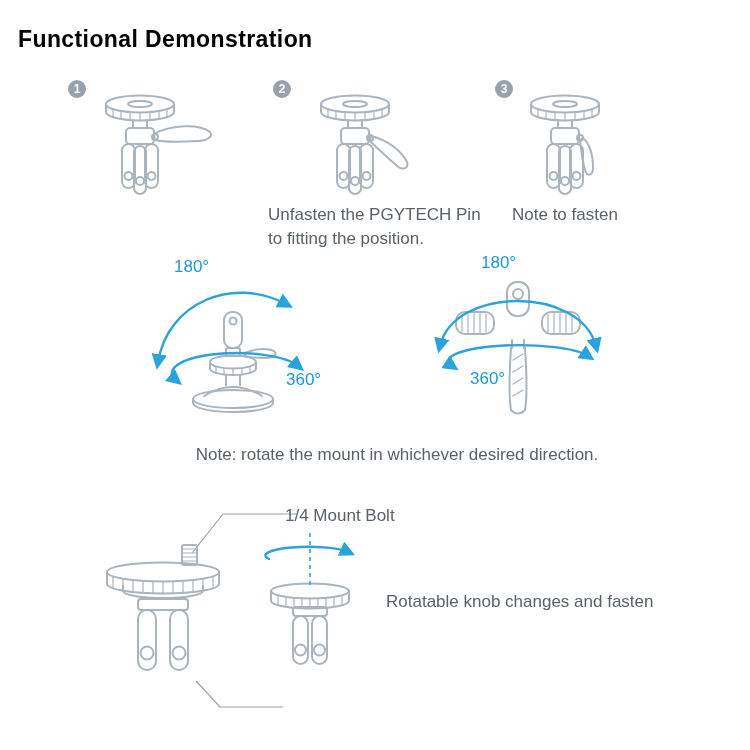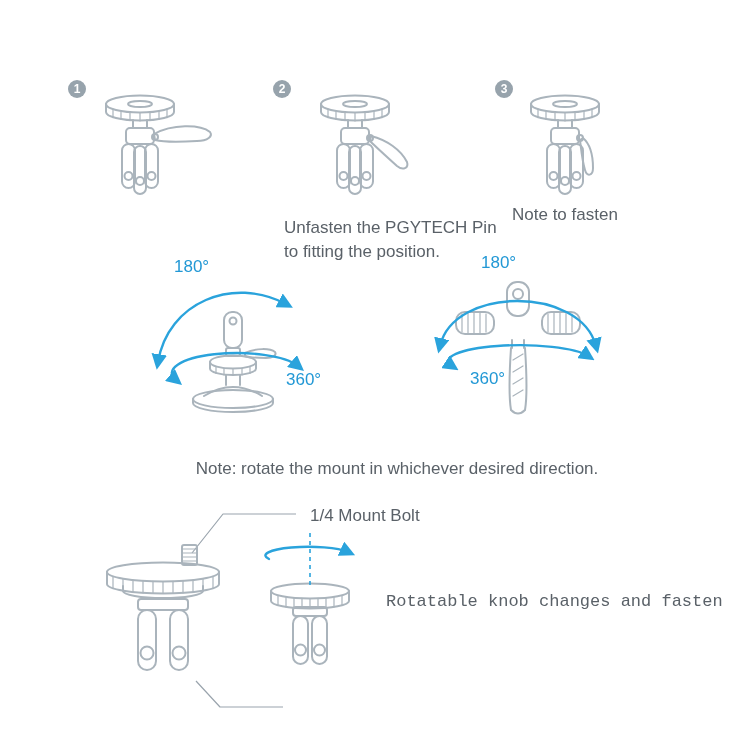--- a/index.html
+++ b/index.html
@@ -24,20 +24,21 @@
 <div class="page">
 
   <svg width="0" height="0" style="position:absolute" aria-hidden="true">
     <defs>
       <marker id="ah" viewBox="0 0 10 10" refX="5" refY="5" markerWidth="6.5" markerHeight="6.5" orient="auto-start-reverse">
         <path d="M0 0 L10 5 L0 10 Z" fill="#2aa3dc"></path>
       </marker>
     </defs>
   </svg>
 
+  <div class="abs title" style="left:18px; top:26px;">Functional Demonstration</div>
 
   <div class="abs badge" style="left:68px; top:80px;">1</div>
   <div class="abs badge" style="left:273px; top:80px;">2</div>
   <div class="abs badge" style="left:495px; top:80px;">3</div>
 
   <svg class="abs" style="left:80px; top:88px;" width="150" height="120" viewBox="0 0 150 120">
     <g class="ln">
       <ellipse cx="60" cy="16" rx="34" ry="8.5"></ellipse>
       <path d="M26 16 v8 a34 8.5 0 0 0 68 0 v-8"></path>
       <ellipse cx="60" cy="16" rx="12" ry="3"></ellipse>
@@ -98,21 +99,21 @@
       <circle cx="71.5" cy="88" r="4"></circle>
       <rect x="54" y="58" width="12" height="48" rx="6"></rect>
       <circle cx="60" cy="93" r="4"></circle>
     </g>
     <g class="ln">
       <path d="M78 50 C 85 56 88 68 88 80 C 88 88 82 89 80 82 C 77 72 76 60 75 52 Z"></path>
       <circle cx="75" cy="50" r="3"></circle>
     </g>
   </svg>
 
-  <div class="abs cap" style="left:284px; top:203px;margin-top:13px;">
+  <div class="abs cap" style="left:268px; top:203px;">
     <div>Unfasten the PGYTECH Pin</div>
     <div>to fitting the position.</div>
   </div>
   <div class="abs cap" style="left:512px; top:203px;">Note to fasten</div>
 
   <svg class="abs" style="left:128px; top:250px;" width="220" height="188" viewBox="0 0 220 188">
     <g class="ln">
       <rect x="96" y="62" width="18" height="36" rx="8"></rect>
       <circle cx="105" cy="71" r="3.5"></circle>
       <rect x="98" y="98" width="14" height="8" rx="2"></rect>
@@ -140,21 +141,21 @@
       <path d="M100 92 v8 M112 92 v8"></path>
       <path d="M99 100 C 97 130 97 150 99 162 M113 100 C 115 130 115 150 113 162 M99 162 q7 7 14 0"></path>
     </g>
     <path class="thin" d="M50 66 v18 M56 65 v20 M62 64.5 v21 M68 65 v20 M74 66 v18 M136 66 v18 M142 65 v20 M148 64.5 v21 M154 65 v20 M160 66 v18 M101 112 l10 -6 M101 124 l10 -6 M101 136 l10 -6 M101 148 l10 -6"></path>
     <path class="blue" marker-start="url(#ah)" marker-end="url(#ah)" d="M28 98 C 42 38 168 38 184 98"></path>
     <path class="blue" marker-start="url(#ah)" marker-end="url(#ah)" d="M40 118 A 68 15 0 1 1 176 108"></path>
   </svg>
   <div class="abs deg" style="left:481px; top:253px;">180°</div>
   <div class="abs deg" style="left:470px; top:369px;">360°</div>
 
-  <div class="abs note" style="left:0; top:459px;padding-left:44px;">Note: rotate the mount in whichever desired direction.</div>
+  <div class="abs note" style="left:0; top:445px;padding-left:44px;">Note: rotate the mount in whichever desired direction.</div>
 
   <svg class="abs" style="left:80px; top:495px;" width="360" height="250" viewBox="0 0 360 250">
 
     <path class="call" d="M216 19 H143 L112 58"></path>
     <path class="call" d="M203 212 H140 L116 186"></path>
 
     <g class="ln">
       <rect x="102" y="50" width="15" height="20" rx="2"></rect>
     </g>
     <path class="thin" d="M103 54 h13 M103 58 h13 M103 62 h13 M103 66 h13"></path>
@@ -185,16 +186,16 @@
       <rect x="213" y="121" width="15" height="48" rx="7.5"></rect>
       <circle cx="220.5" cy="155" r="5.5"></circle>
       <rect x="232" y="121" width="15" height="48" rx="7.5"></rect>
       <circle cx="239.5" cy="155" r="5.5"></circle>
     </g>
 
     <path class="bdash" d="M230 38 V92"></path>
     <path class="blue" marker-end="url(#ah)" d="M189 64 A 42 8.5 0 1 1 268 57"></path>
   </svg>
 
-  <div class="abs cap" style="left:310px; top:504px;">1/4 Mount Bolt</div>
-  <div class="abs cap" style="left:386px; top:590px;font-family:Liberation Mono, monospace;">Rotatable knob changes and fasten</div>
+  <div class="abs cap" style="left:285px; top:504px;">1/4 Mount Bolt</div>
+  <div class="abs cap" style="left:386px; top:590px;">Rotatable knob changes and fasten</div>
 
 </div>
 
 </body></html>

